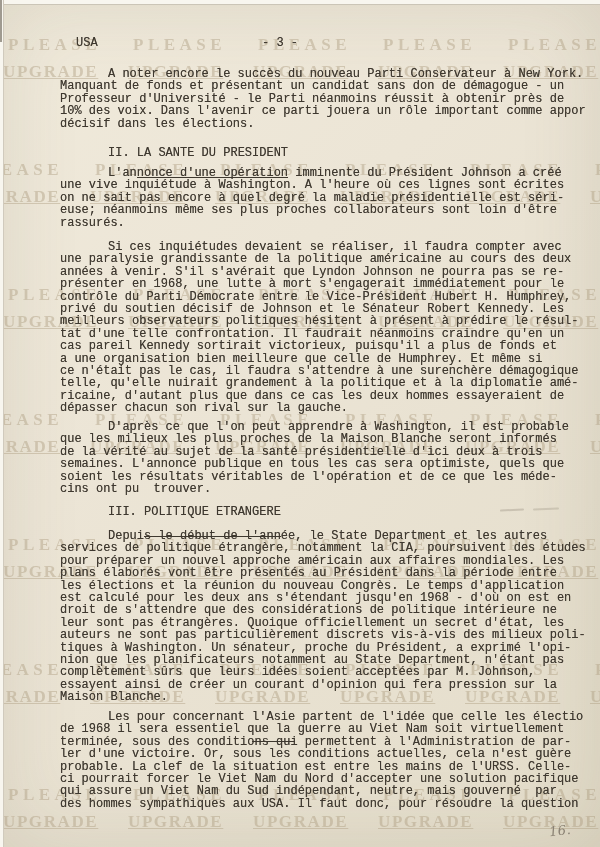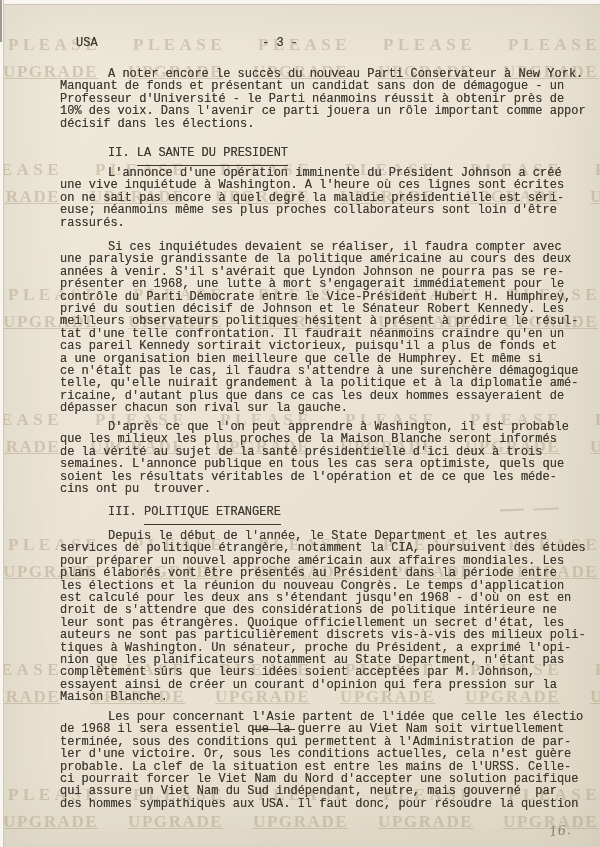--- a/index.html
+++ b/index.html
@@ -52,21 +52,21 @@
     color: #3e382f;
     text-shadow: 0 0 0.45px rgba(62, 56, 47, 0.65);
   }
   .hdr { position: absolute; top: 37px; left: 0; width: 540px; height: 14px; }
   .hdr .usa    { position: absolute; left: 16px;   white-space: pre; }
   .hdr .pageno { position: absolute; left: 202px; white-space: pre; }
   .para, .heading { position: absolute; left: 0; width: 600px; }
   .tline { white-space: pre; }
   .para .tline:first-child { padding-left: 48px; }
   .heading { padding-left: 48px; white-space: pre; }
-  .u { border-bottom: 1px solid currentColor; padding-bottom: 5px; font-family: Liberation Mono, monospace; }
+  .u { border-bottom: 1px solid currentColor; padding-bottom: 17px; font-family: Liberation Mono, monospace; }
   .sec-0 { top: 68px; }
   .sec-1 { top: 147px; }
   .sec-2 { top: 167px; }
   .sec-3 { top: 241px; }
   .sec-4 { top: 421px; }
   .sec-5 { top: 506px; }
   .sec-6 { top: 530px; }
   .sec-7 { top: 711px; }
   
   .smudge { position: absolute; left: 500px; top: 506px; width: 64px; height: 10px; }

